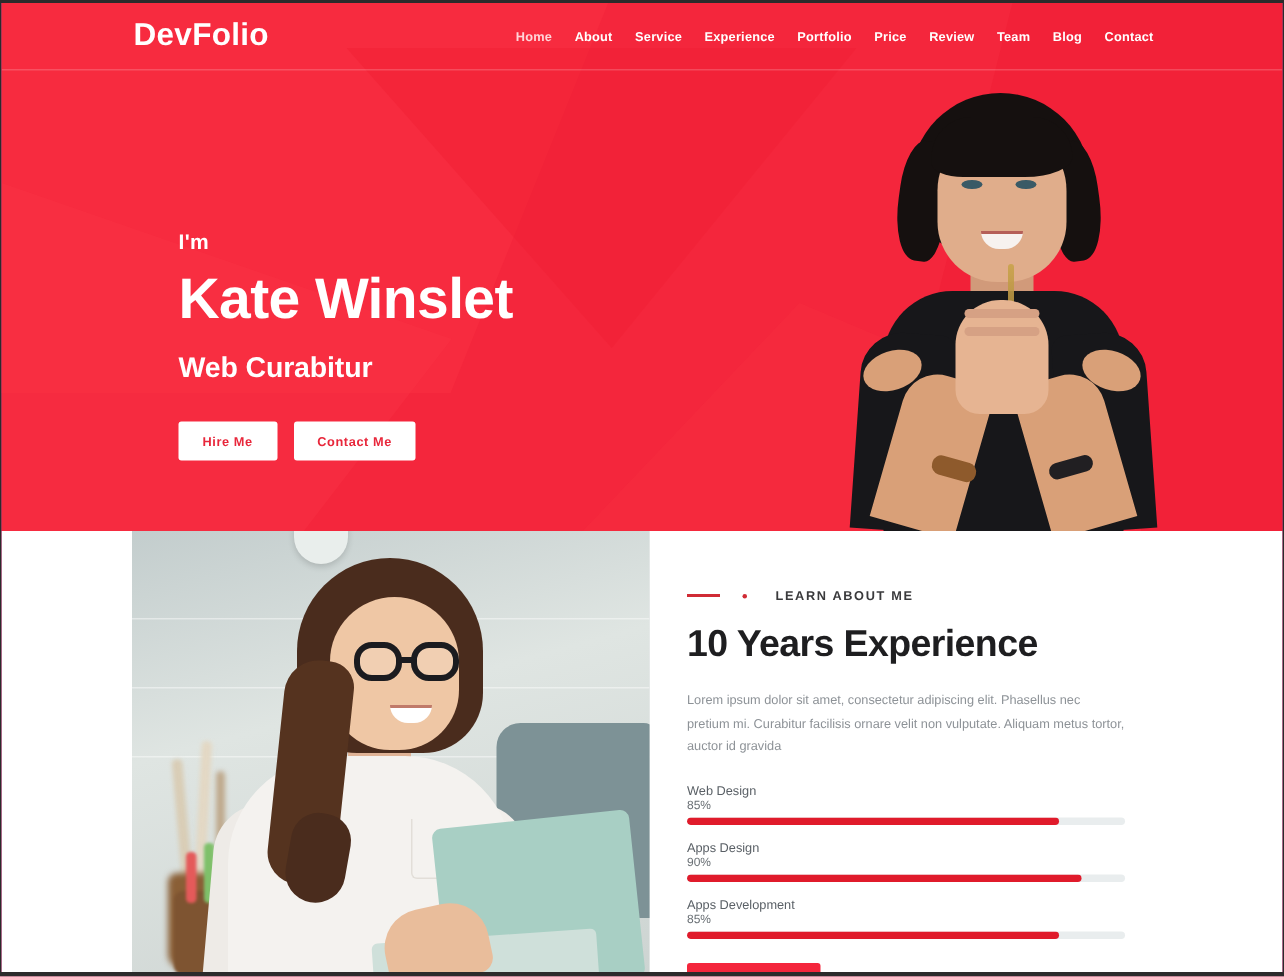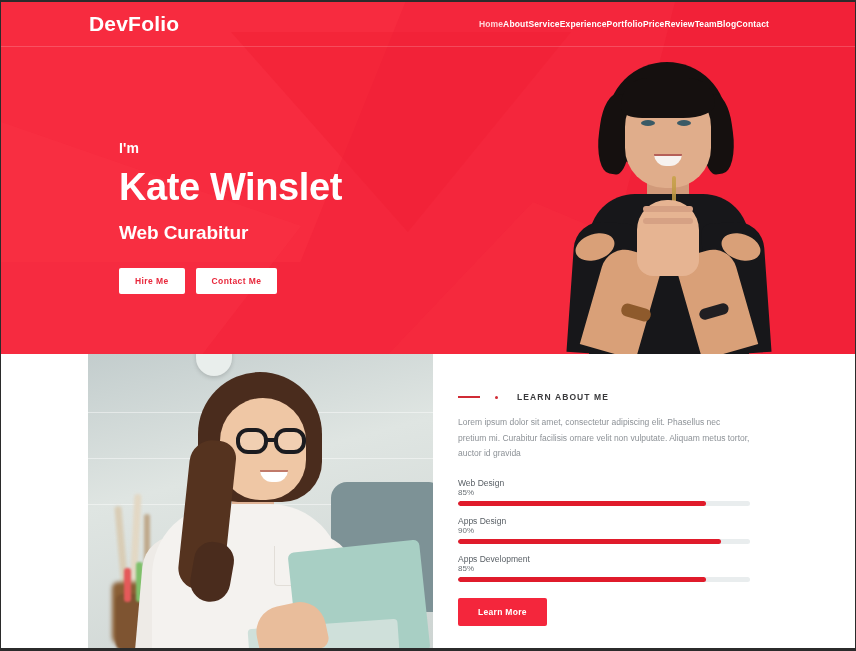--- a/index.html
+++ b/index.html
@@ -60,38 +60,39 @@
     color: #ffffff;
     font-size: 21px;
     font-weight: bold;
     letter-spacing: .2px;
     white-space: nowrap;
   }
   .navmenu {
     margin-left: auto;
     display: flex;
     align-items: flex-end;
+    gap: 15px;
   }
   .navlink {
     color: #ffffff;
     font-size: 8.5px;
     font-weight: bold;
     letter-spacing: .15px;
     white-space: nowrap;
     cursor: pointer;
   }
   .navlink.active { color: #ffd4d8; }
 
   
   .hero-body {
     position: relative;
     z-index: 4;
     display: flex;
     height: 308px;
-    padding: 0 70px 0 118px;
+    padding: 13px 70px 0 118px;
   }
   .hero-text { padding-top: 94px; flex: 0 0 400px; }
   .hero-greet {
     color: #ffffff;
     font-size: 14px;
     font-weight: bold;
     letter-spacing: .2px;
     margin-bottom: 12px;
   }
   .hero-name {
@@ -442,20 +443,21 @@
       <div class="a-hand"></div>
     </div>
 
     <div class="about-text">
       <div class="eyebrow">
         <span class="eyebrow-line"></span>
         <span class="eyebrow-dot"></span>
         <span class="eyebrow-text">LEARN ABOUT ME</span>
       </div>
 
+      <h2 class="about-title">10 Years Experience</h2>
       <p class="about-para">Lorem ipsum dolor sit amet, consectetur adipiscing elit. Phasellus nec pretium mi. Curabitur facilisis ornare velit non vulputate. Aliquam metus tortor, auctor id gravida</p>
 
       <div class="skills">
 
         <div class="skill">
           <div class="skill-head">
             <span class="skill-name">Web Design</span>
             <span class="skill-pct">85%</span>
           </div>
           <div class="skill-track">

